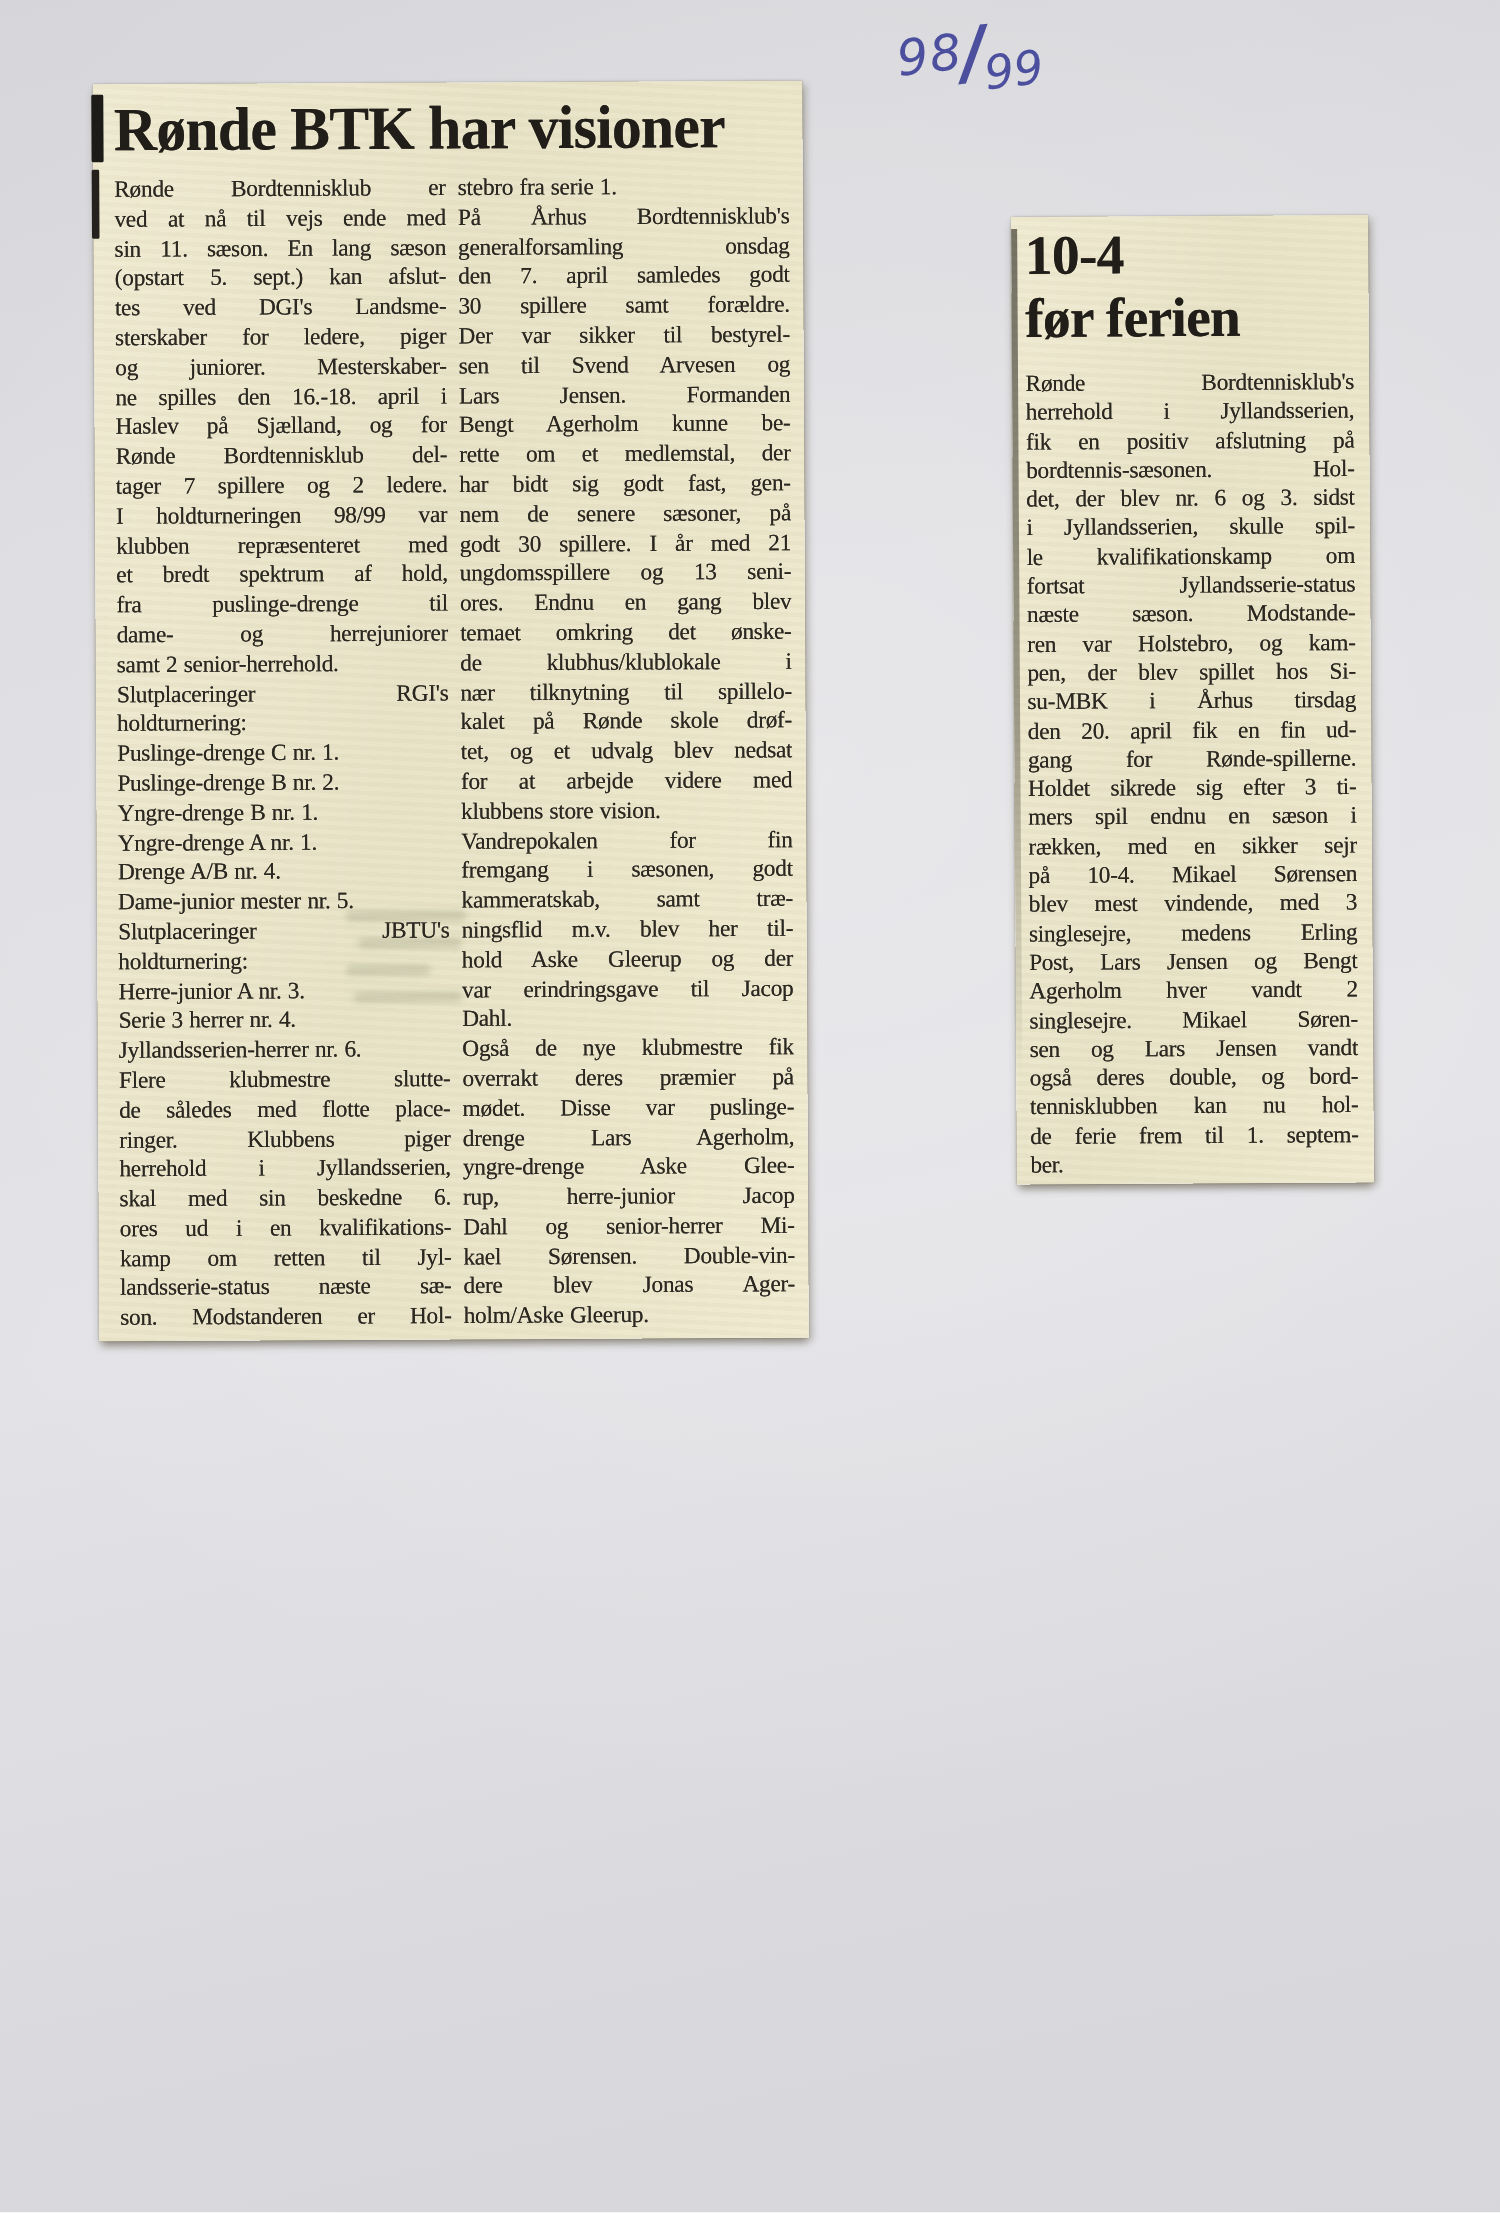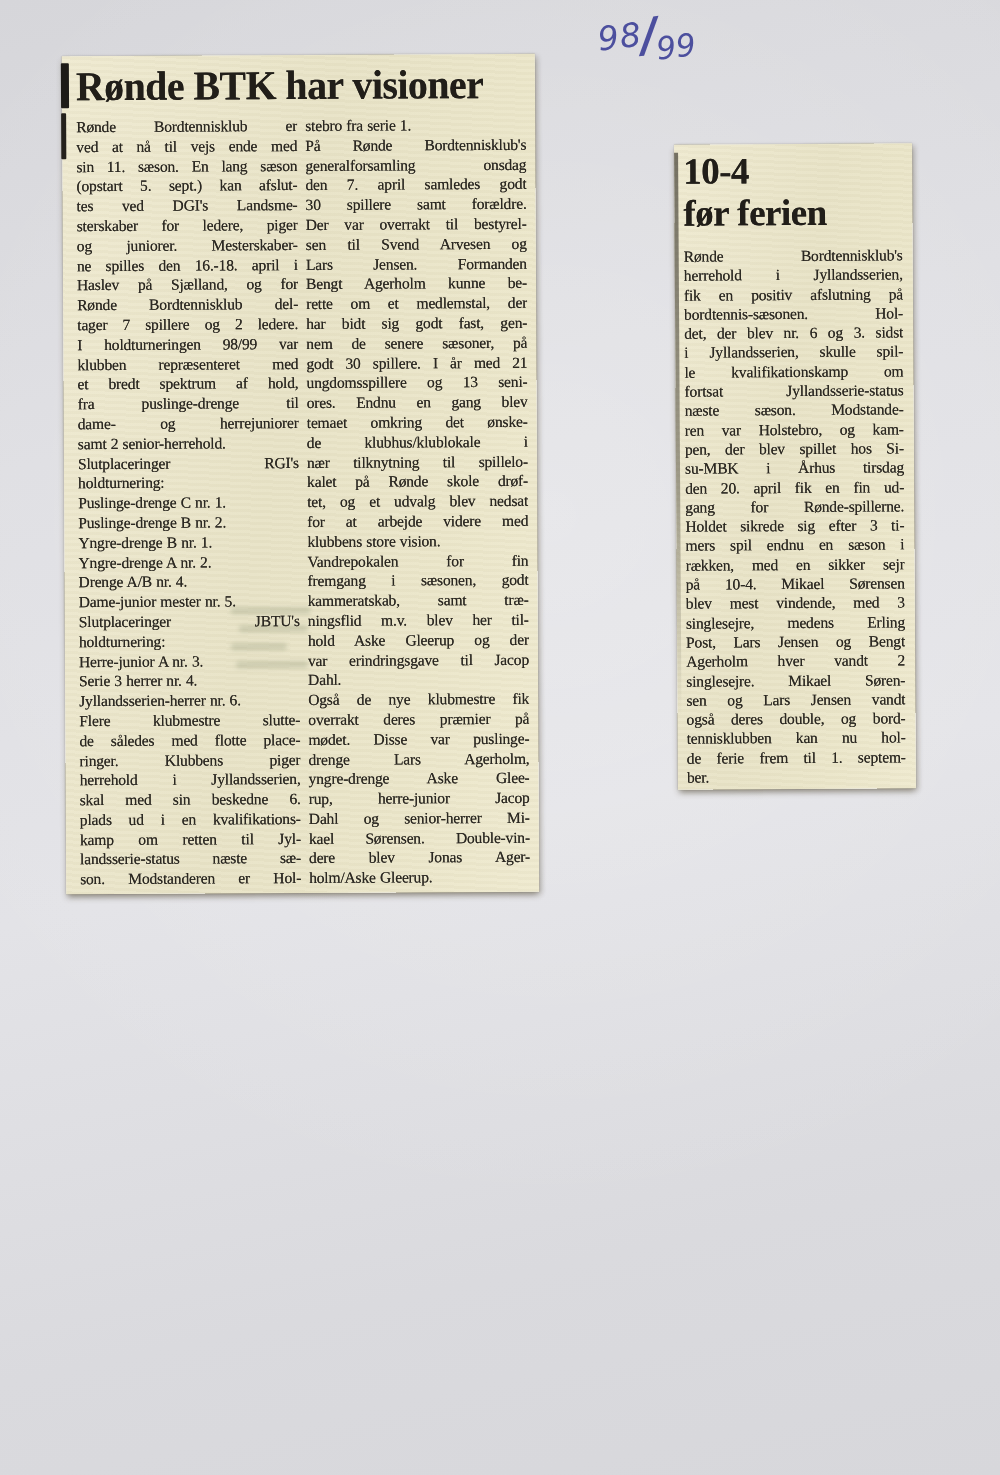--- a/index.html
+++ b/index.html
@@ -103,45 +103,45 @@
           <div class="tl js">klubben repræsenteret med</div>
           <div class="tl js">et bredt spektrum af hold,</div>
           <div class="tl js">fra puslinge-drenge til</div>
           <div class="tl js">dame- og herrejuniorer</div>
           <div class="tl">samt 2 senior-herrehold.</div>
           <div class="tl js">Slutplaceringer RGI's</div>
           <div class="tl">holdturnering:</div>
           <div class="tl">Puslinge-drenge C nr. 1.</div>
           <div class="tl">Puslinge-drenge B nr. 2.</div>
           <div class="tl">Yngre-drenge B nr. 1.</div>
-          <div class="tl">Yngre-drenge A nr. 2.</div>
+          <div class="tl">Yngre-drenge A nr. 1.</div>
           <div class="tl">Drenge A/B nr. 4.</div>
           <div class="tl">Dame-junior mester nr. 5.</div>
           <div class="tl js">Slutplaceringer JBTU's</div>
           <div class="tl">holdturnering:</div>
           <div class="tl">Herre-junior A nr. 3.</div>
           <div class="tl">Serie 3 herrer nr. 4.</div>
           <div class="tl">Jyllandsserien-herrer nr. 6.</div>
           <div class="tl js">Flere klubmestre slutte-</div>
           <div class="tl js">de således med flotte place-</div>
           <div class="tl js">ringer. Klubbens piger</div>
           <div class="tl js">herrehold i Jyllandsserien,</div>
           <div class="tl js">skal med sin beskedne 6.</div>
-          <div class="tl js">plads ud i en kvalifikations-</div>
+          <div class="tl js">ores ud i en kvalifikations-</div>
           <div class="tl js">kamp om retten til Jyl-</div>
           <div class="tl js">landsserie-status næste sæ-</div>
           <div class="tl js">son. Modstanderen er Hol-</div>
         </div>
       <div class="col">
           <div class="tl">stebro fra serie 1.</div>
-          <div class="tl js">På Rønde Bordtennisklub's</div>
+          <div class="tl js">På Århus Bordtennisklub's</div>
           <div class="tl js">generalforsamling onsdag</div>
           <div class="tl js">den 7. april samledes godt</div>
           <div class="tl js">30 spillere samt forældre.</div>
-          <div class="tl js">Der var overrakt til bestyrel-</div>
+          <div class="tl js">Der var sikker til bestyrel-</div>
           <div class="tl js">sen til Svend Arvesen og</div>
           <div class="tl js">Lars Jensen. Formanden</div>
           <div class="tl js">Bengt Agerholm kunne be-</div>
           <div class="tl js">rette om et medlemstal, der</div>
           <div class="tl js">har bidt sig godt fast, gen-</div>
           <div class="tl js">nem de senere sæsoner, på</div>
           <div class="tl js">godt 30 spillere. I år med 21</div>
           <div class="tl js">ungdomsspillere og 13 seni-</div>
           <div class="tl js">ores. Endnu en gang blev</div>
           <div class="tl js">temaet omkring det ønske-</div>

